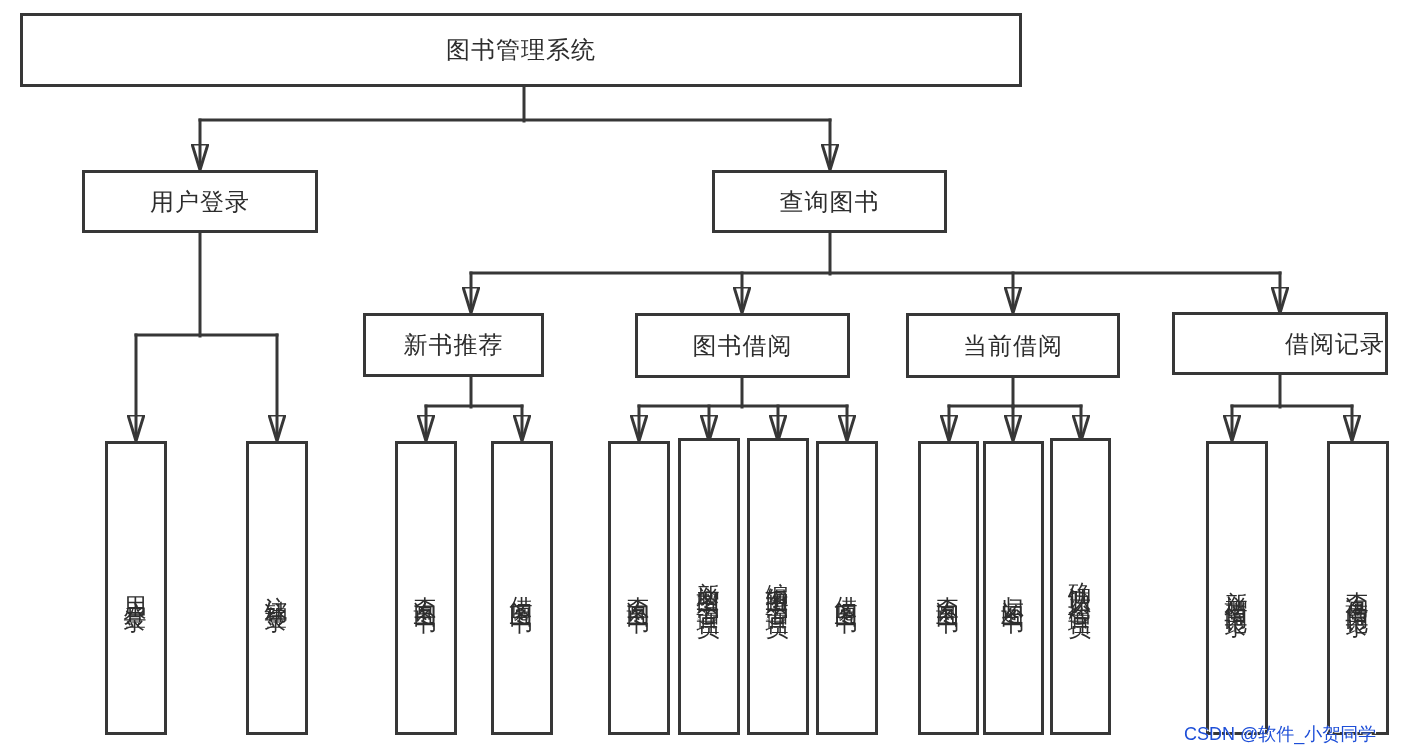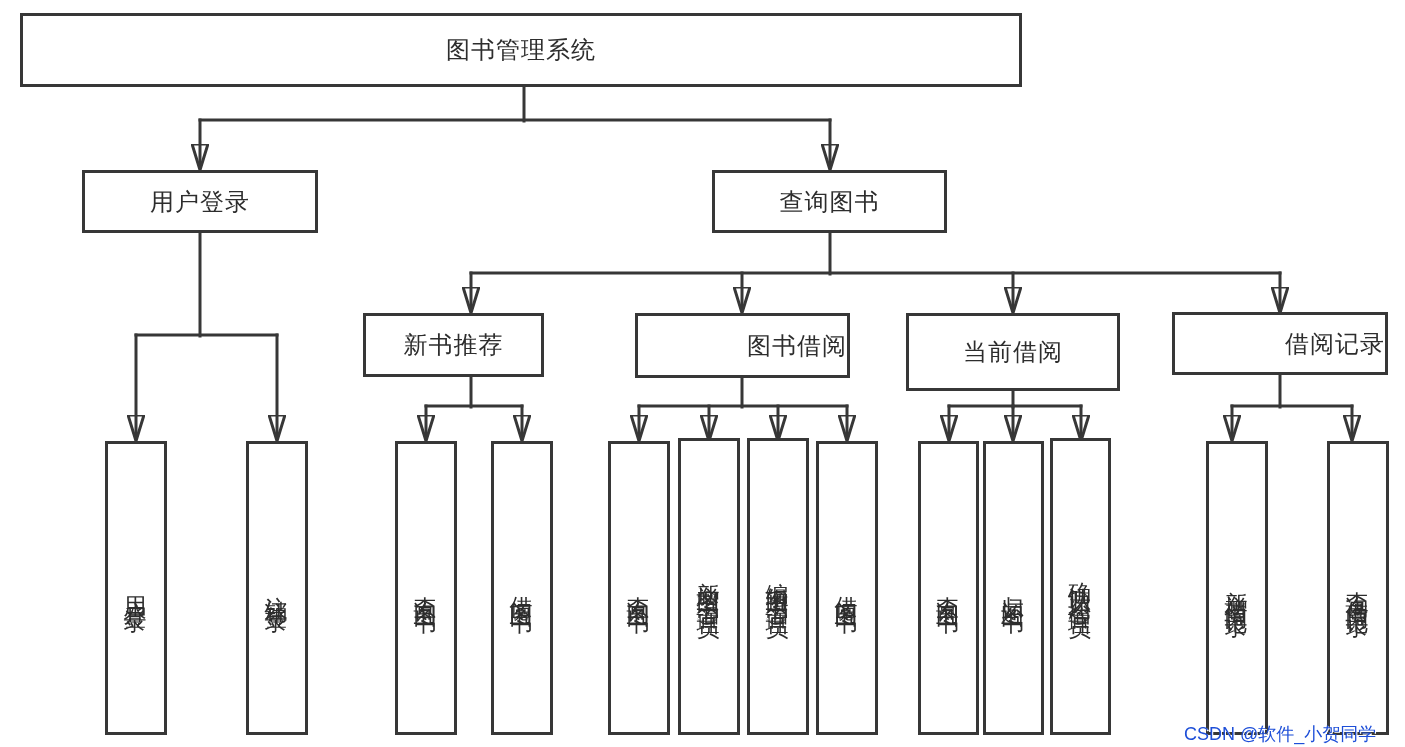--- a/index.html
+++ b/index.html
@@ -110,24 +110,24 @@
   <div class="box" style="left:82px;top:170px;width:236px;height:63px;">
     <span>用户登录</span>
   </div>
   <div class="box" style="left:712px;top:170px;width:235px;height:63px;">
     <span>查询图书</span>
   </div>
 
   <div class="box" style="left:363px;top:313px;width:181px;height:64px;">
     <span>新书推荐</span>
   </div>
-  <div class="box" style="left:635px;top:313px;width:215px;height:65px;justify-content:flex-end;">
+  <div class="box" style="left:635px;top:313px;width:215px;height:65px;">
     <span>图书借阅</span>
   </div>
-  <div class="box" style="left:906px;top:313px;width:214px;height:78px;">
+  <div class="box" style="left:906px;top:313px;width:214px;height:65px;">
     <span>当前借阅</span>
   </div>
   <div class="box" style="left:1172px;top:312px;width:216px;height:63px;justify-content:flex-end;">
     <span>借阅记录</span>
   </div>
 
   <div class="leaf" style="left:105px;top:441px;width:62px;height:294px;">
     <span>用户登录</span>
   </div>
   <div class="leaf" style="left:246px;top:441px;width:62px;height:294px;">

